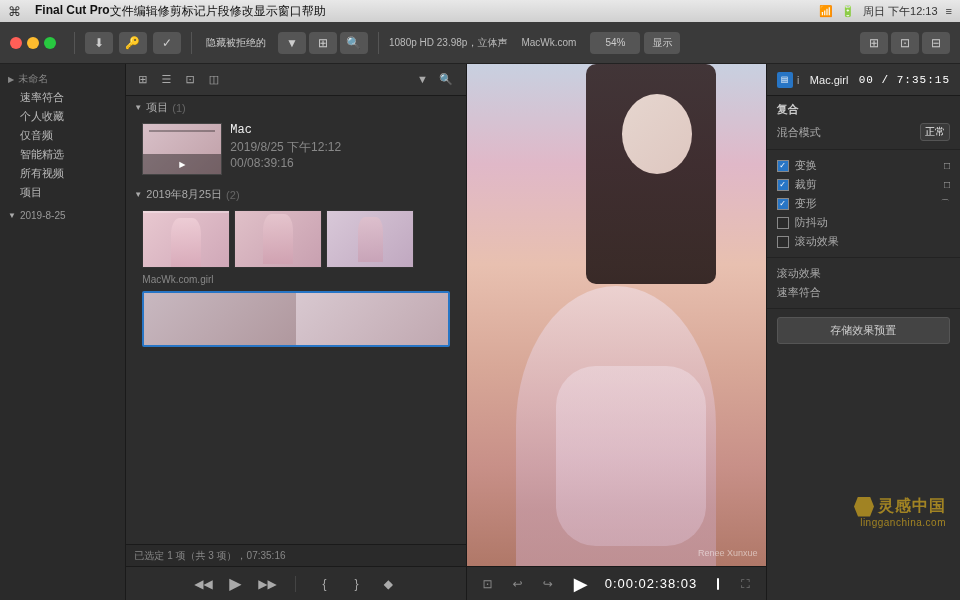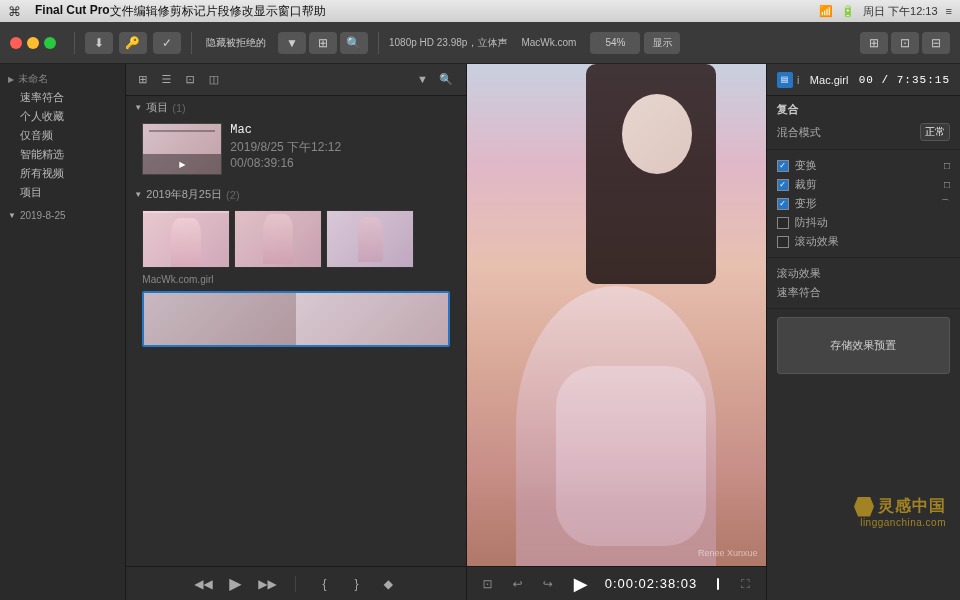--- a/index.html
+++ b/index.html
@@ -66,21 +66,21 @@
     .insp-btn { color: #aaa; font-size: 11px; cursor: pointer; }
     .inspector-section { padding: 6px 10px; border-bottom: 1px solid #222; }
     .insp-section-title { color: #ccc; font-size: 11px; font-weight: 600; margin-bottom: 4px; }
     .insp-row { display: flex; justify-content: space-between; align-items: center; padding: 2px 0; }
     .insp-label { color: #aaa; font-size: 11px; }
     .insp-checkbox-row { display: flex; align-items: center; gap: 6px; padding: 2px 0; }
     .insp-checkbox { width: 12px; height: 12px; border: 1px solid #888; background: #2775c5; display: flex; align-items: center; justify-content: center; cursor: pointer; }
     .insp-checkbox.unchecked { background: #2a2a2a; }
     .insp-dropdown { background: #3a3a3a; border: 1px solid #555; border-radius: 3px; padding: 1px 4px; color: #eee; font-size: 10px; cursor: pointer; }
     .insp-number { background: #3a3a3a; border: 1px solid #555; border-radius: 3px; padding: 1px 4px; color: #eee; font-size: 10px; width: 55px; text-align: right; }
-    #save-effects-btn { margin: 8px 10px; padding: 20px 8px; background: #444; border: 1px solid #555; border-radius: 3px; color: #ccc; font-size: 11px; cursor: pointer; text-align: center; }
+    #save-effects-btn { margin: 8px 10px; padding: 5px 8px; background: #444; border: 1px solid #555; border-radius: 3px; color: #ccc; font-size: 11px; cursor: pointer; text-align: center; }
 
     
     #watermark { position: absolute; bottom: 72px; right: 10px; opacity: 0.7; text-align: right; }
 
     
     .inspector-time { color: #fff; font-size: 11px; letter-spacing: 1px; font-family: Liberation Mono, monospace; }
 
     
     ::-webkit-scrollbar { width: 4px; height: 4px; }
     ::-webkit-scrollbar-track { background: #1a1a1a; }
@@ -231,20 +231,23 @@
         <div style="padding:2px 8px;font-size:10px;color:#888">MacWk.com.girl</div>
 
         <div style="margin:4px 8px;border:2px solid #2775c5;border-radius:2px;overflow:hidden;position:relative">
           <div style="width:100%;height:52px;background:linear-gradient(135deg,#d0c0c8,#b8a0a8);display:flex">
             <div style="flex:1;background:linear-gradient(135deg,#c8b8c0,#b0989e)"></div>
             <div style="flex:1;background:linear-gradient(135deg,#d8c8d0,#c0a8b0)"></div>
           </div>
         </div>
       </div>
     </div>
+    <div id="browser-status">
+      <span>已选定 1 项（共 3 项），07:35:16</span>
+    </div>
     <div id="browser-controls">
       <div class="ctrl-btn">◀◀</div>
       <div class="ctrl-btn" style="font-size:16px">▶</div>
       <div class="ctrl-btn">▶▶</div>
       <div style="margin:0 8px;width:1px;height:16px;background:#444"></div>
       <div class="ctrl-btn">{</div>
       <div class="ctrl-btn">}</div>
       <div class="ctrl-btn">◆</div>
     </div>
   </div>

